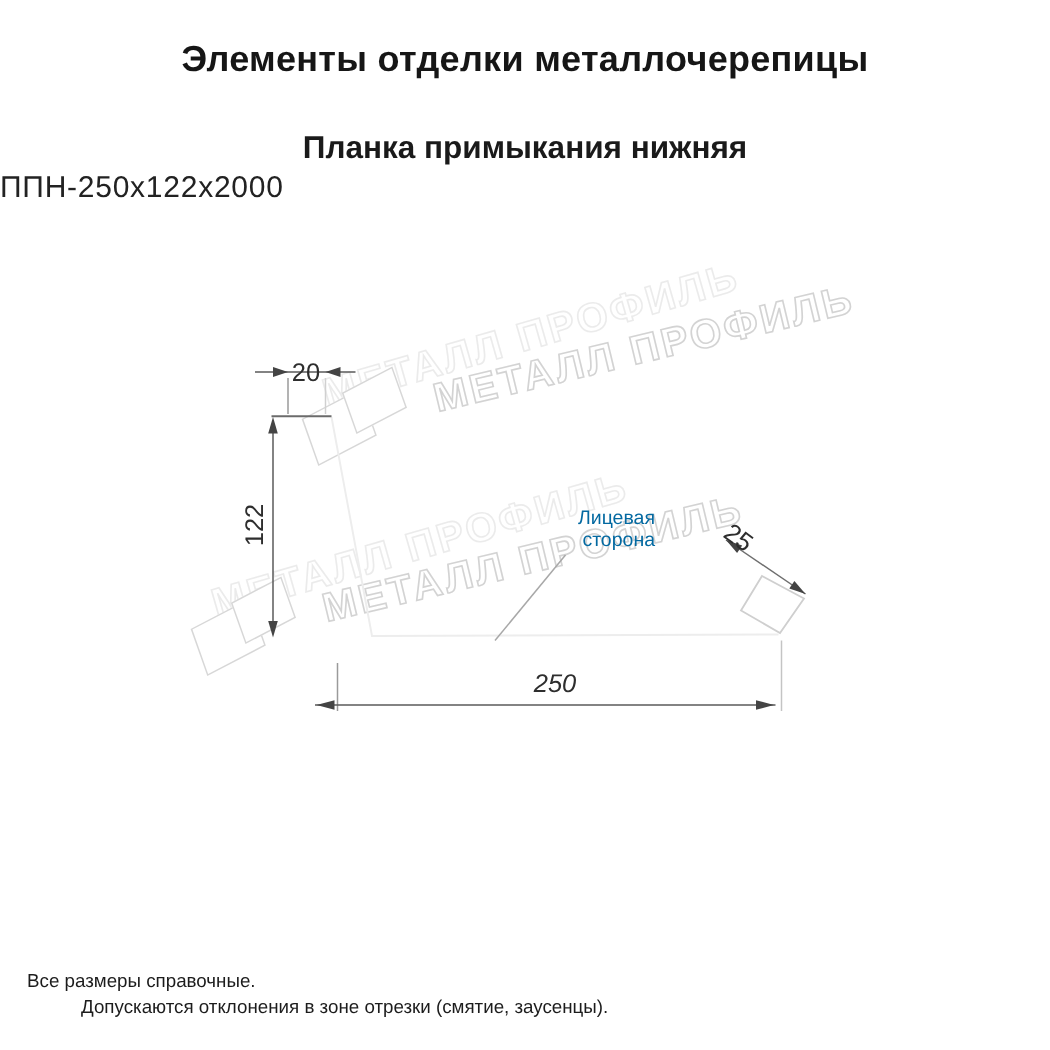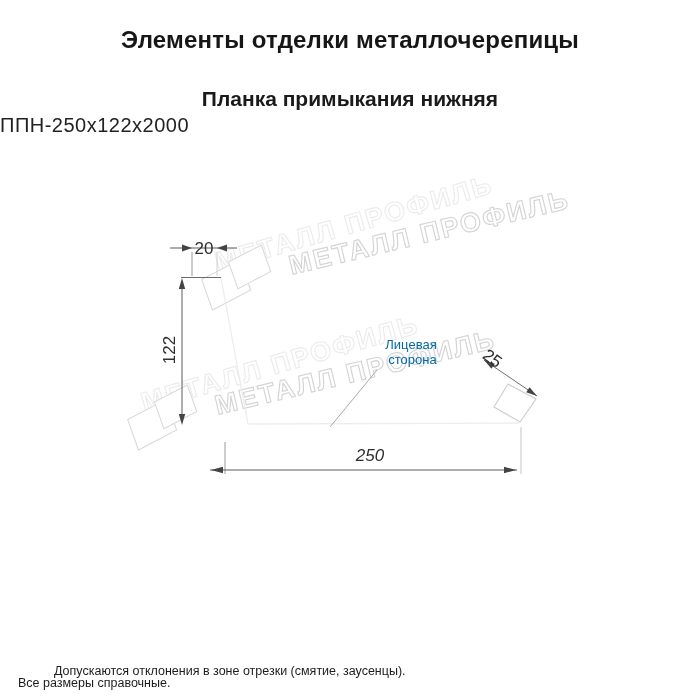--- a/index.html
+++ b/index.html
@@ -27,21 +27,21 @@
   
   .dim-label{font-size:17px;color:#2e2e2e;white-space:nowrap;}
   .lbl-20{left:204px;top:236px;transform:translate(-50%,-50%);margin-top:13px;}
   .lbl-122{left:170px;top:350px;transform:translate(-50%,-50%) rotate(-90deg);}
   .lbl-250{left:370px;top:456px;transform:translate(-50%,-50%);font-style:italic;}
   .lbl-25{left:492px;top:359px;transform:translate(-50%,-50%) rotate(36deg);}
   .face-label{left:411px;top:337px;transform:translate(-50%,0);text-align:right;
               font-size:13px;line-height:15px;color:#0369a1;}
   
   .footer-note{left:18px;font-size:12.5px;color:#1c1c1c;}
-  .note1{top:647px;margin-top:29px;}
+  .note1{top:647px;}
   .note2{top:664px;margin-left:36px;}
   svg{position:absolute;left:0;top:0;}
 </style>
 </head>
 <body>
 
 <div class="abs page-title">Элементы отделки металлочерепицы</div>
 <div class="abs product-name">Планка примыкания нижняя</div>
 <div class="abs product-model">ППН-250х122х2000</div>
 

